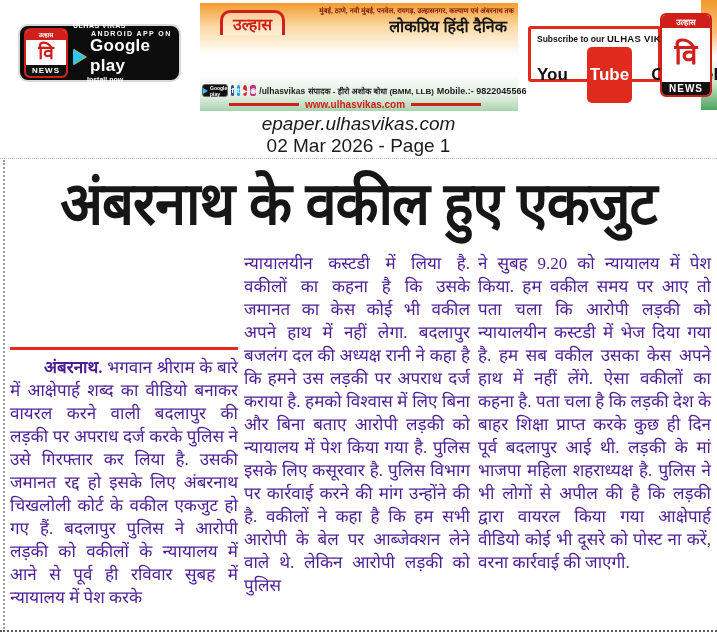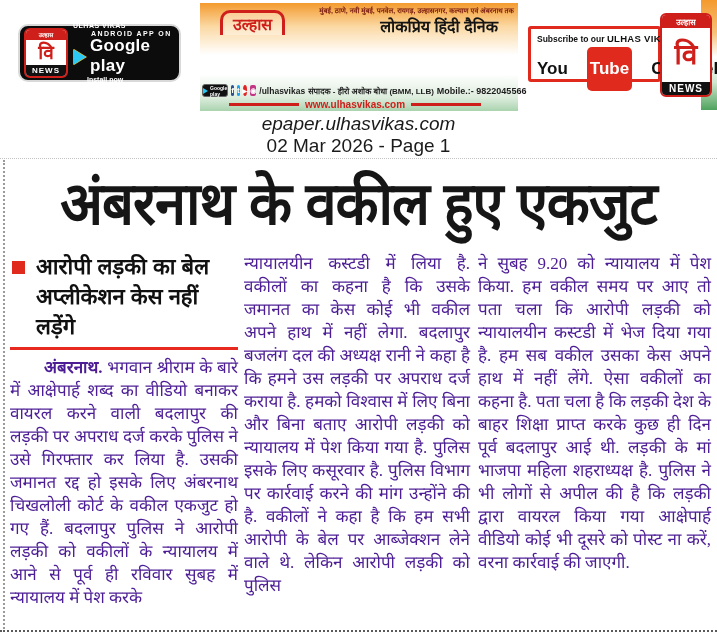--- a/index.html
+++ b/index.html
@@ -27,21 +27,21 @@
   .ab-play { width:0; height:0; border-left:13px solid #2bc8f5; border-top:8px solid transparent; border-bottom:8px solid transparent;
     filter:drop-shadow(1px 0 0 #ffb900); }
   .ab-android { font-size:7px; letter-spacing:1.4px; font-weight:bold; }
   .ab-store { font-size:17px; font-weight:bold; letter-spacing:.3px; margin-top:-2px; }
   .ab-install { font-size:7px; font-weight:bold; margin-left:14px; }
 
   
   .masthead { position:absolute; left:200px; top:3px; width:318px; height:108px;
     background:linear-gradient(180deg,#f49a2e 0%,#fbd9a4 22%,#ffffff 48%,#ffffff 66%,#dcecdc 88%,#a9d3ae 100%); }
   .mh-cities { position:absolute; top:3px; right:4px; font-size:7px; font-weight:bold; color:#7c1d12; white-space:nowrap; }
-  .mh-tagline { position:absolute; top:12px; right:20px; font-size:16px; font-weight:800; color:#151515; }
+  .mh-tagline { position:absolute; top:12px; right:11px; font-size:16px; font-weight:800; color:#151515; }
   .mh-logo-tab { position:absolute; left:20px; top:7px; font-size:16px; font-weight:800; color:#cf1f1a;
     border:3px solid #cf1f1a; border-bottom:none; border-radius:10px 10px 0 0; padding:0 10px; background:rgba(255,255,255,.35); }
   .mh-logo-main { position:absolute; left:0; right:0; top:20px; text-align:center;
     font-size:60px; line-height:64px; font-weight:800; color:#cf1f1a; letter-spacing:2px; }
   .mh-bottom { position:absolute; left:2px; right:2px; bottom:13px; height:15px; display:flex; align-items:center; gap:3px; }
   .mini-gp { width:36px; height:13px; background:#111; border:1px solid #666; border-radius:3px;
     color:#fff; font-size:5px; display:flex; align-items:center; justify-content:center; gap:2px; font-weight:bold; }
   .mini-gp .tri { width:0; height:0; border-left:5px solid #2bc8f5; border-top:3px solid transparent; border-bottom:3px solid transparent; }
   .soc { width:11px; height:11px; border-radius:2px; color:#fff; font-size:8px; font-weight:bold;
     display:flex; align-items:center; justify-content:center; line-height:1; }
@@ -55,21 +55,21 @@
   .mh-web { font-size:10px; font-weight:800; color:#cf1f1a; }
 
   
   .flag-strip { position:absolute; right:0; top:0; width:16px; height:110px;
     background:linear-gradient(180deg,#f49a2e 0%,#f8c27a 30%,#ffffff 52%,#cfe6cf 75%,#4fa35d 100%); }
   .sub-box { position:absolute; left:528px; top:26px; width:133px; height:56px; background:#fff;
     border:3px solid #e02a1e; border-radius:3px; padding:4px 5px 2px 6px; }
   .sub-line1 { font-size:8.5px; font-weight:bold; color:#111; white-space:nowrap; }
   .sub-line1 .brand { font-size:9.5px; font-weight:800; letter-spacing:.3px; }
   .sub-line2 { margin-top:3px; font-size:17px; font-weight:800; color:#111; display:flex; align-items:center; gap:19px; }
-  .sub-line2 .tube { background:#e02a1e; color:#fff; border-radius:5px; padding:12px 3px; }
+  .sub-line2 .tube { background:#e02a1e; color:#fff; border-radius:5px; padding:18px 3px; }
   .vi-right { position:absolute; left:660px; top:13px; width:52px; height:84px; }
   .vi-right .vi-top { font-size:8px; padding:1px 0; }
   .vi-right .vi-letter { font-size:28px; }
   .vi-right .vi-news { font-size:10px; padding:1px 0; }
 
   
   .pg-site { position:absolute; left:0; right:0; top:113px; text-align:center; font-size:19px; color:#1a1a1a;font-style:italic; }
   .pg-date { position:absolute; left:0; right:0; top:135px; text-align:center; font-size:19px; color:#1a1a1a; }
   .sep-top { position:absolute; left:0; right:0; top:158px; border-top:1px dotted #c2c2c2; }
   .sep-left { position:absolute; left:3px; top:160px; height:472px; border-left:2px dotted #9a9a9a; }
@@ -157,24 +157,20 @@
   </div>
 
   <div class="pg-site">epaper.ulhasvikas.com</div>
   <div class="pg-date">02 Mar 2026 - Page 1</div>
 
   <div class="sep-top"></div>
   <div class="sep-left"></div>
 
   <div class="headline">अंबरनाथ के वकील हुए एकजुट</div>
 
-  <div class="subhead-wrap">
-    <span class="subhead-bullet"></span>
-    <div class="subhead">आरोपी लड़की का बेल अप्लीकेशन केस नहीं लड़ेंगे</div>
-  </div>
   <div class="subhead-rule"></div>
 
   <div class="bodycol col1">
     <p>
       <span class="lead">अंबरनाथ.</span><span> भगवान श्रीराम के बारे में आक्षेपार्ह शब्द का वीडियो बनाकर वायरल करने वाली बदलापुर की लड़की पर अपराध दर्ज करके पुलिस ने उसे गिरफ्तार कर लिया है. उसकी जमानत रद्द हो इसके लिए अंबरनाथ चिखलोली कोर्ट के वकील एकजुट हो गए हैं. बदलापुर पुलिस ने आरोपी लड़की को वकीलों के न्यायालय में आने से पूर्व ही रविवार सुबह में न्यायालय में पेश करके</span>
     </p>
   </div>
 
   <div class="bodycol col2">
     <p>न्यायालयीन कस्टडी में लिया है. वकीलों का कहना है कि उसके जमानत का केस कोई भी वकील अपने हाथ में नहीं लेगा. बदलापुर बजलंग दल की अध्यक्ष रानी ने कहा है कि हमने उस लड़की पर अपराध दर्ज कराया है. हमको विश्वास में लिए बिना और बिना बताए आरोपी लड़की को न्यायालय में पेश किया गया है. पुलिस इसके लिए कसूरवार है. पुलिस विभाग पर कार्रवाई करने की मांग उन्होंने की है. वकीलों ने कहा है कि हम सभी आरोपी के बेल पर आब्जेक्शन लेने वाले थे. लेकिन आरोपी लड़की को पुलिस</p>

